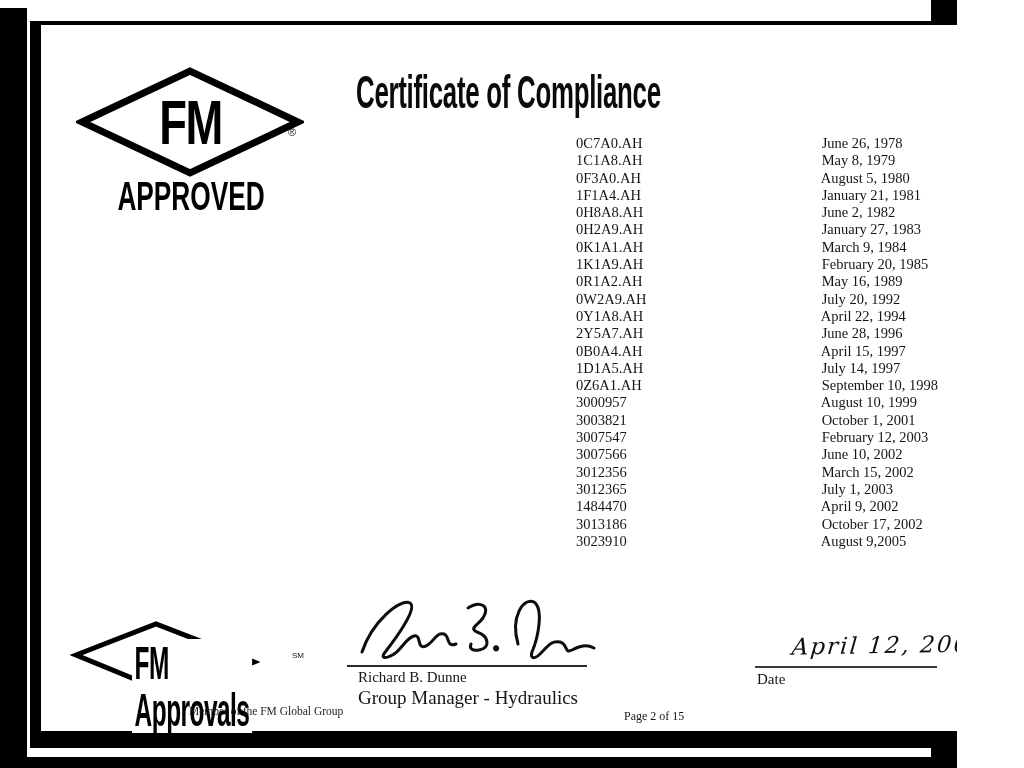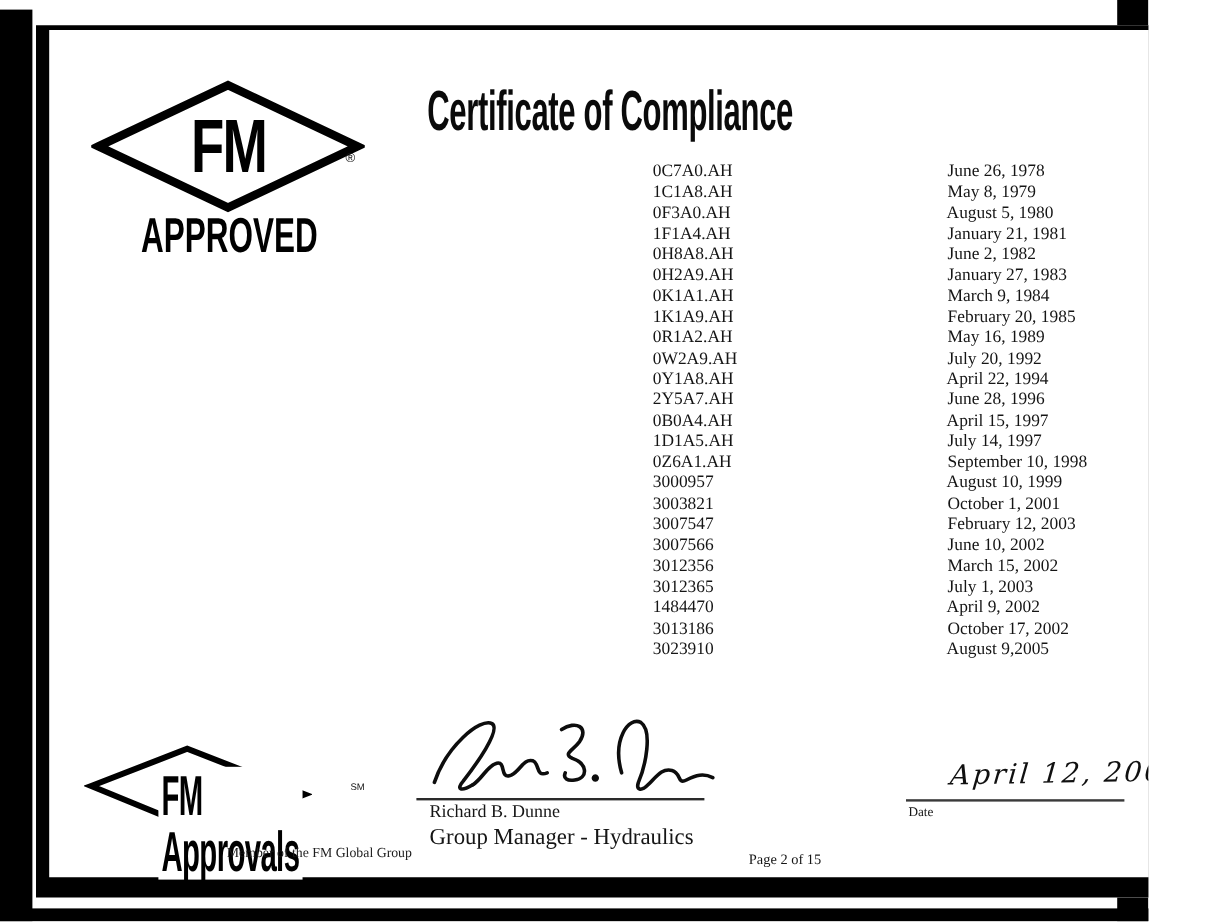--- a/index.html
+++ b/index.html
@@ -39,21 +39,21 @@
   
   .title {
     position:absolute; left:356px; top:68px; margin:0;
     font-family:"Liberation Sans", sans-serif; font-weight:bold; font-size:47px;
     line-height:1; white-space:nowrap; letter-spacing:-0.5px;
     transform:scaleX(0.55); transform-origin:left top; color:#0a0a0a;
   }
   
   .entries { position:absolute; left:544px; top:135px; }
   .entry-row { height:17.3px; line-height:17.3px; font-size:14.5px; white-space:nowrap; }
-  .entry-id { display:inline-block; width:242px; }
+  .entry-id { display:inline-block; width:242px;margin-left:32px; }
   
   .fm-approvals-logo { position:absolute; left:70px; top:619px; width:240px; height:110px; }
   .approvals-diamond { position:absolute; left:0; top:0; }
   .approvals-wordmark { position:absolute; left:62px; top:20px; }
   .approvals-wordmark span {
     display:inline-block; background:#fff; padding:0 5px;
     font-family:"Liberation Sans", sans-serif; font-weight:bold; font-size:47px;
     line-height:1; letter-spacing:-1px; transform:scaleX(0.52); transform-origin:left top; color:#000;
   }
   .sm-mark { position:absolute; left:222px; top:32px; font-size:8px; font-family:"Liberation Sans", sans-serif; }
@@ -66,21 +66,21 @@
   .sig-line  { position:absolute; left:347px; top:665px; width:240px; height:2px; background:#2a2a2a; }
   .sig-name  { position:absolute; left:358px; top:669px; font-size:15px; }
   .sig-title { position:absolute; left:358px; top:687px; font-size:19px; }
   
   .hand-date {
     position:absolute; left:792px; top:632px; font-family:"DejaVu Serif", serif;
     font-style:italic; font-size:23px; letter-spacing:2px; white-space:nowrap;
     transform:skewX(-6deg) rotate(-1deg); color:#101010;
   }
   .date-line  { position:absolute; left:755px; top:666px; width:182px; height:1.5px; background:#3a3a3a; }
-  .date-label { position:absolute; left:757px; top:671px; font-size:11px; }
+  .date-label { position:absolute; left:757px; top:671px; font-size:15px; }
   
   .page-footer { position:absolute; left:624px; top:709px; font-size:12px; }
 </style>
 </head>
 <body>
 
 <div class="page">
 
   <div class="edge edge-left"></div>
   <div class="edge edge-right"></div>

